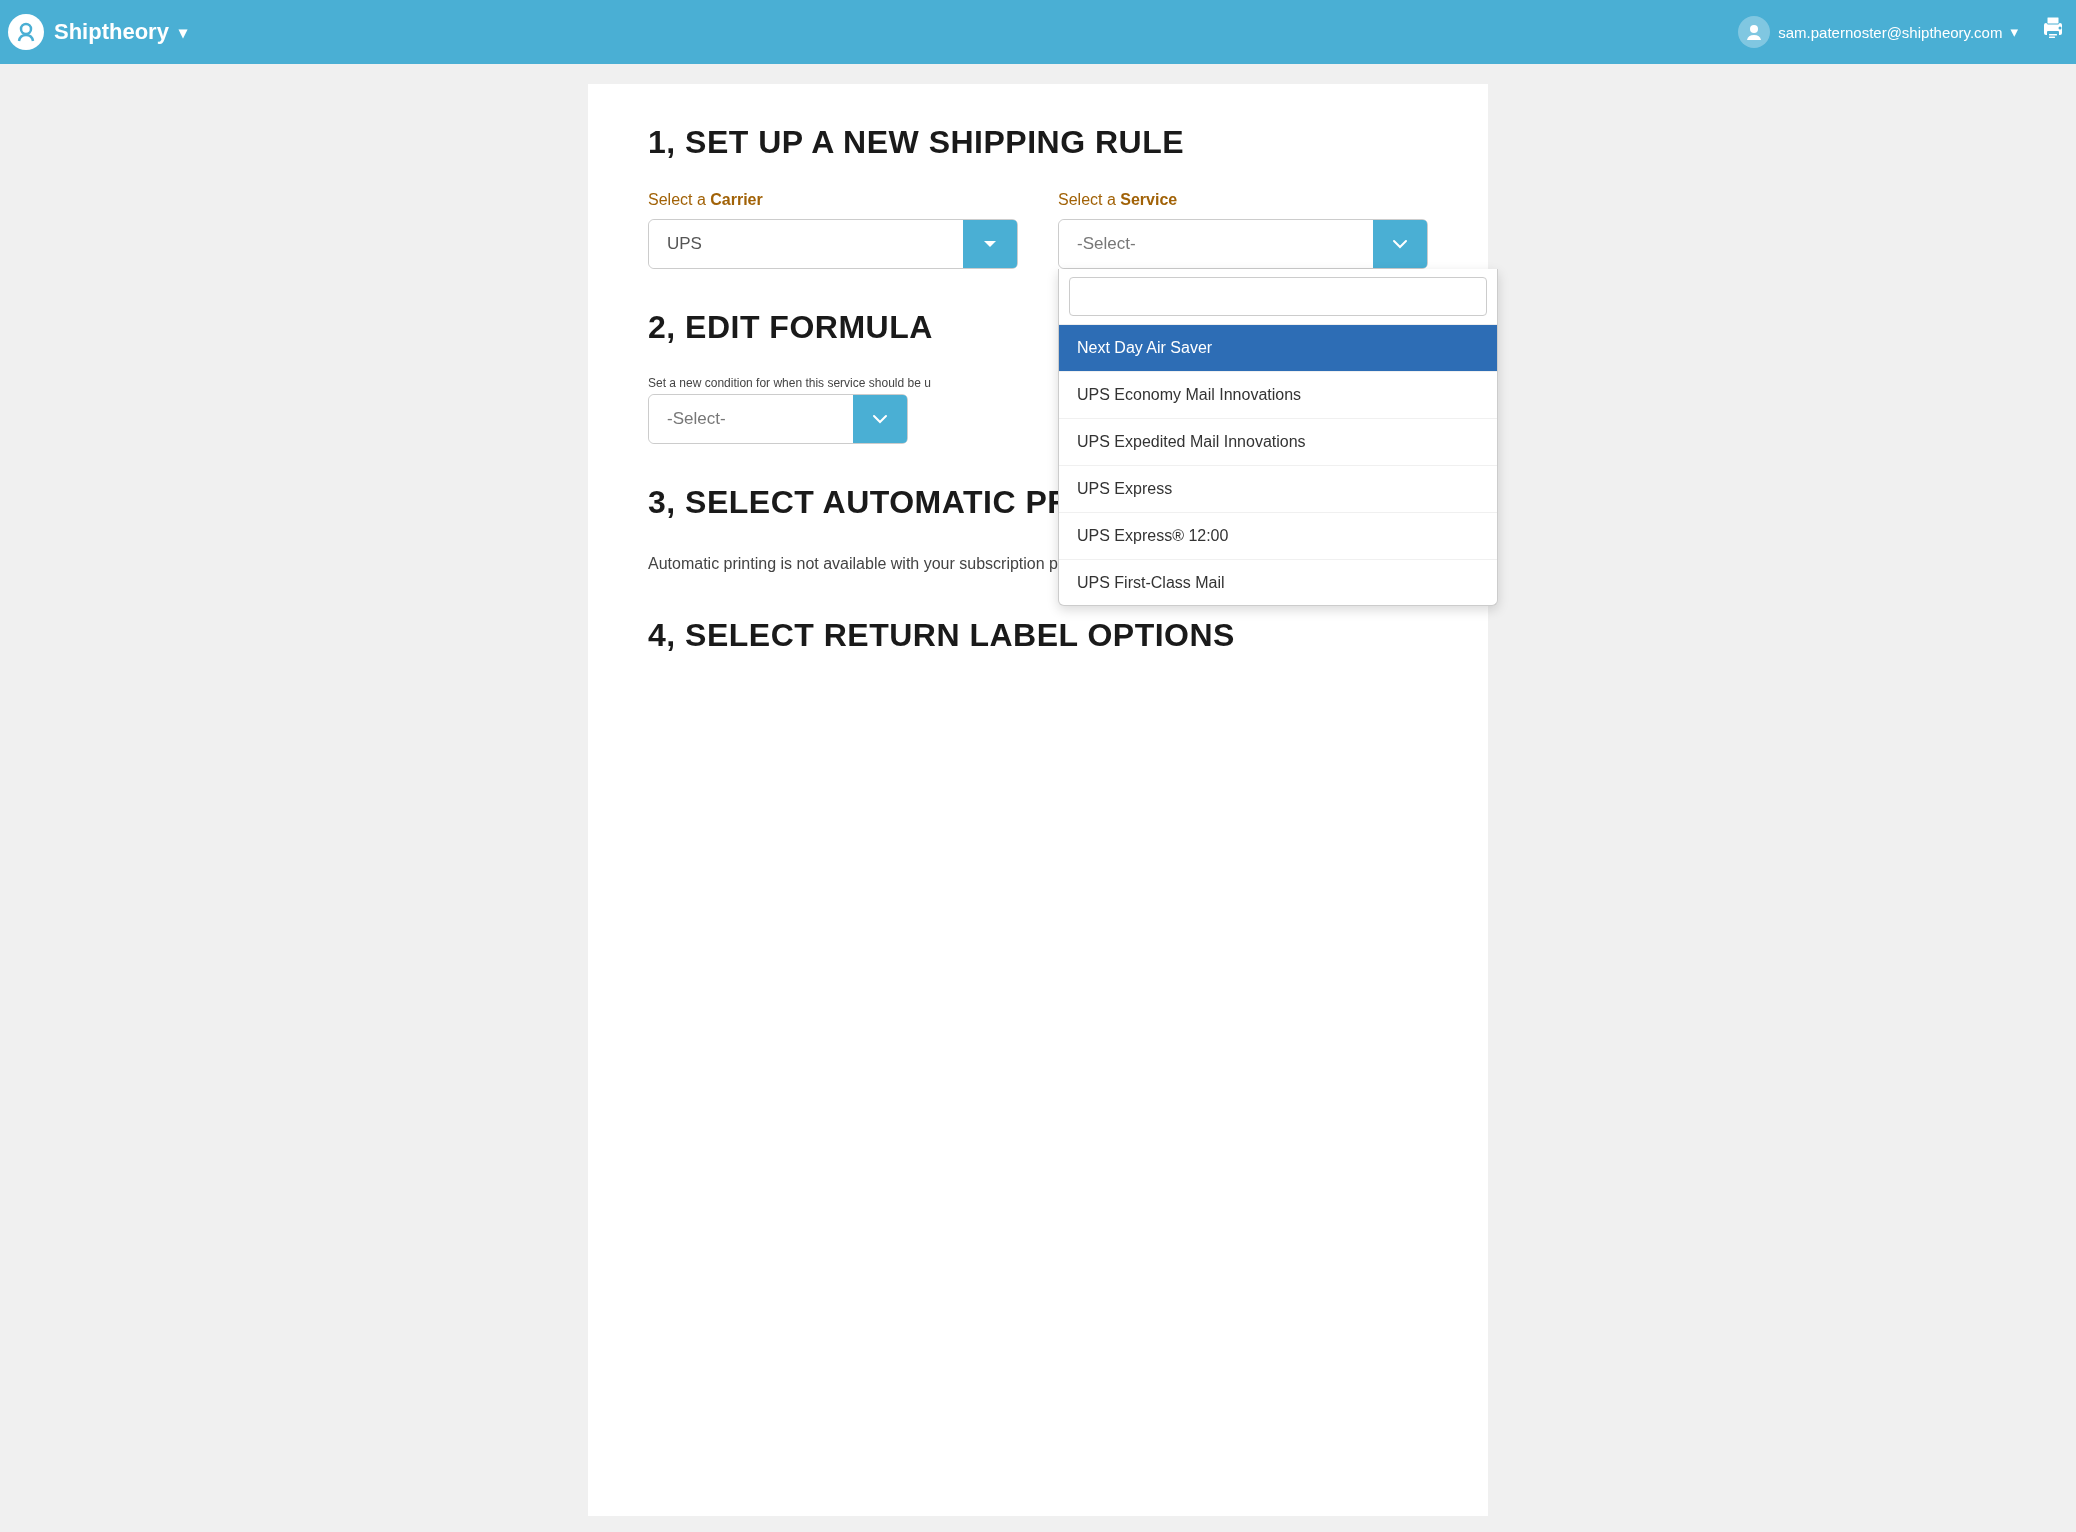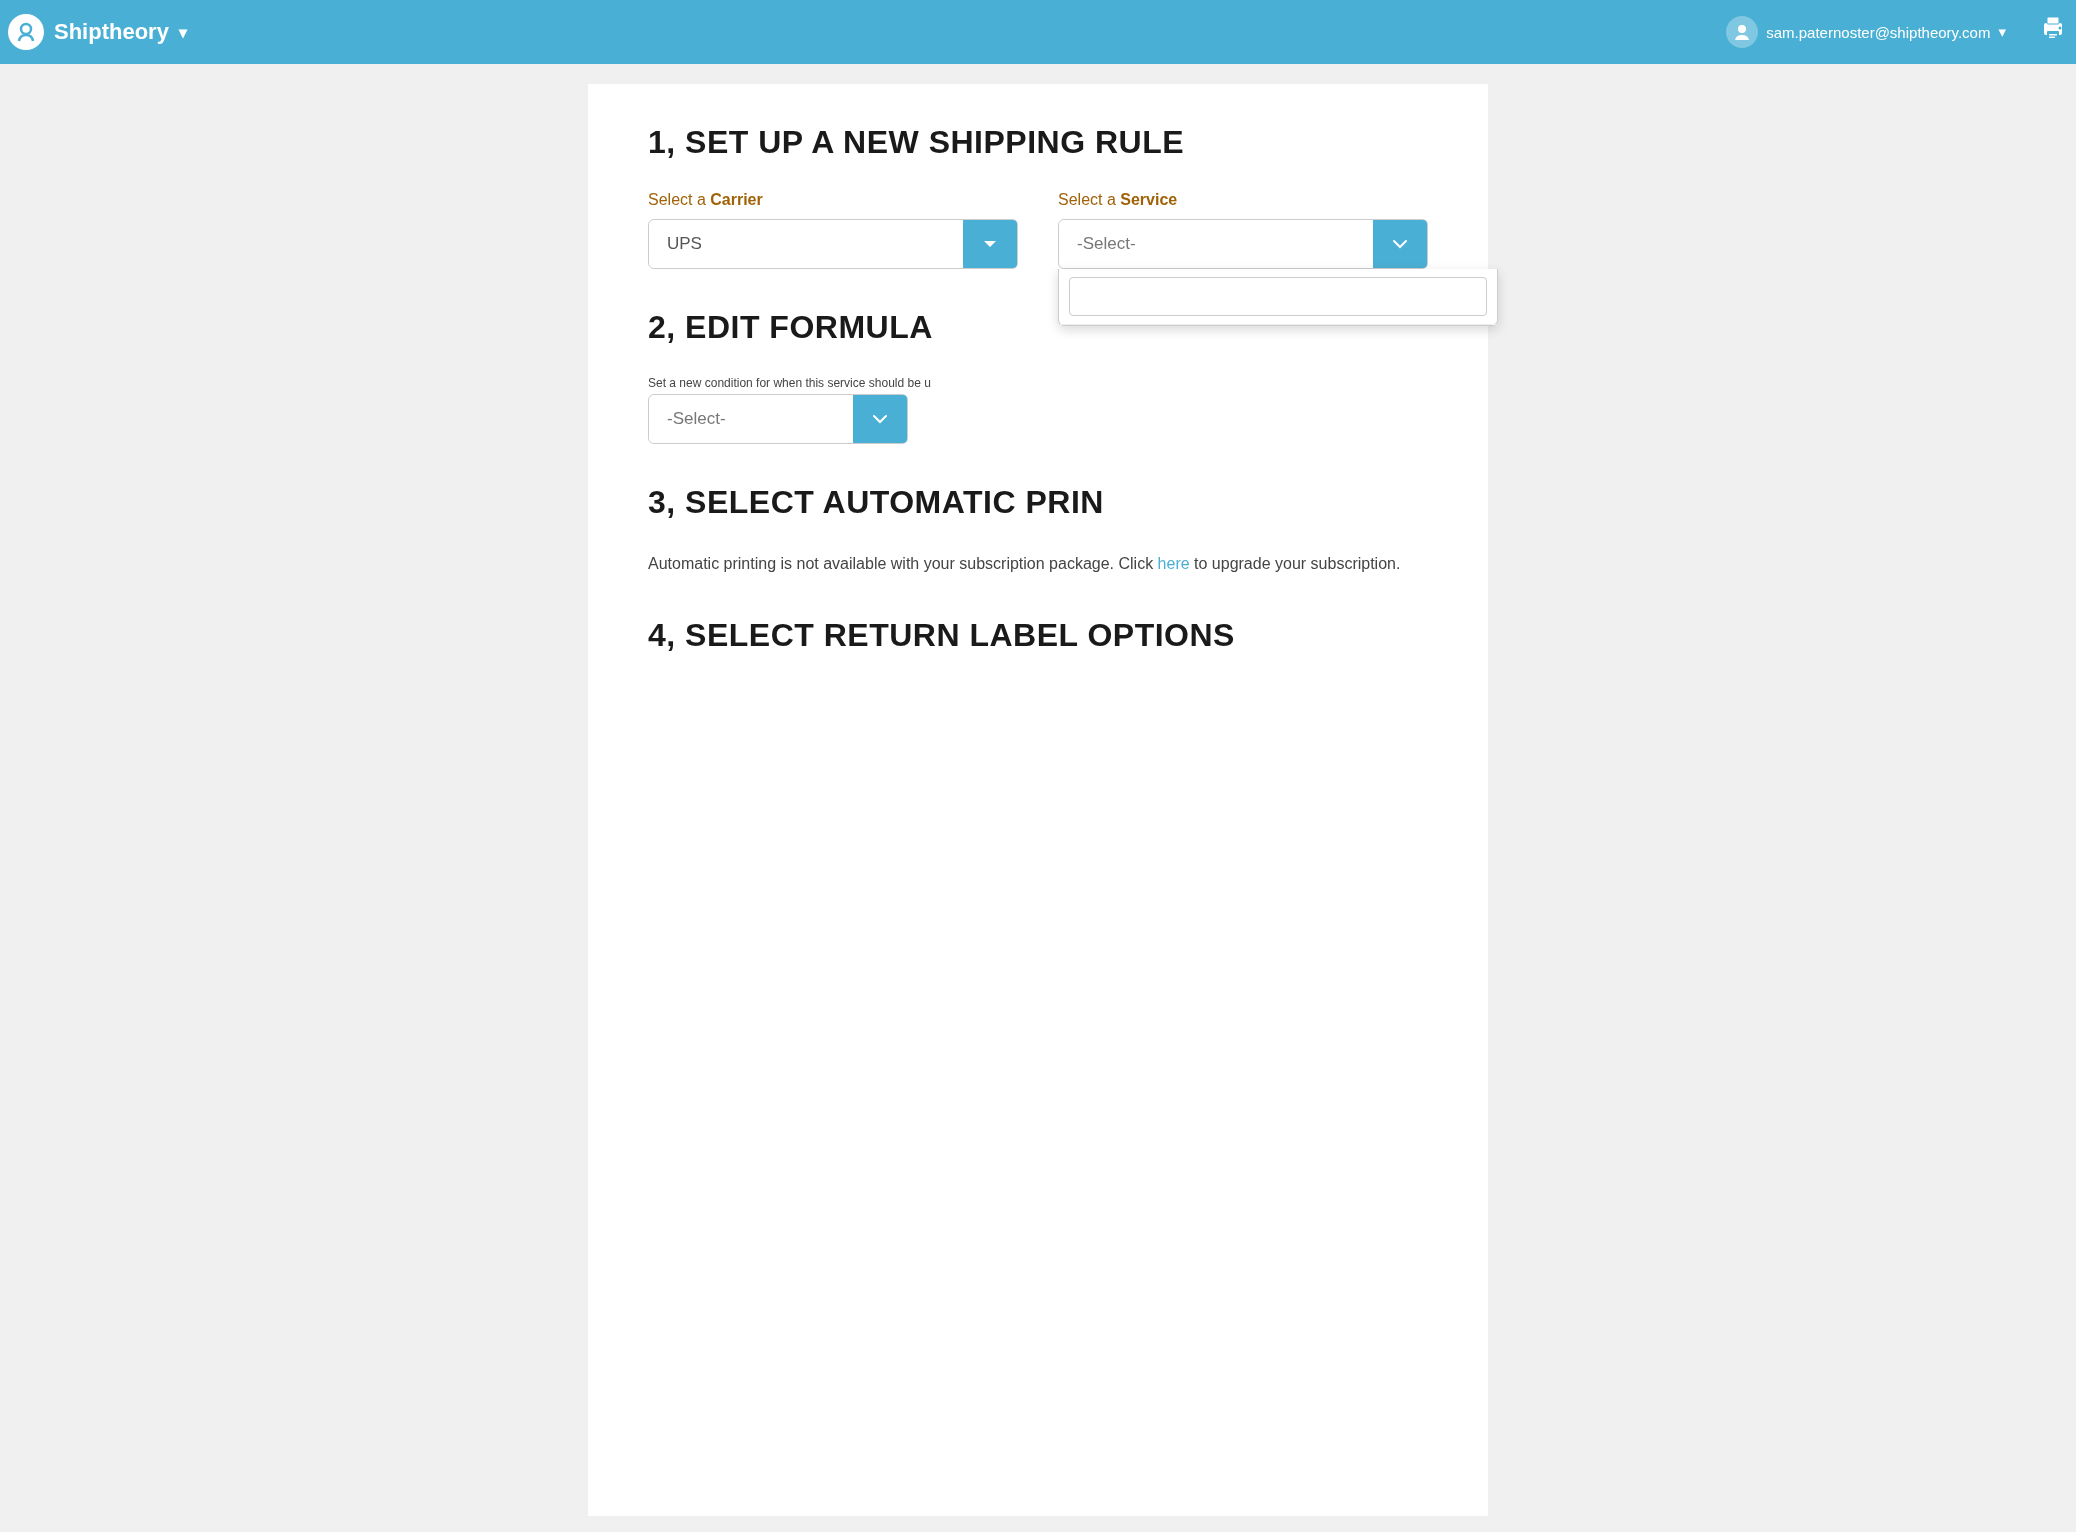--- a/index.html
+++ b/index.html
@@ -29,21 +29,21 @@
       border-radius: 50%;
       display: flex;
       align-items: center;
       justify-content: center;
       color: #4aafd4;
       font-size: 18px;
     }
     .header-right {
       display: flex;
       align-items: center;
-      gap: 32px;
+      gap: 20px;
     }
     .header-user {
       display: flex;
       align-items: center;
       gap: 8px;
       color: white;
       font-size: 15px;
       cursor: pointer;
     }
     .header-user-icon {
@@ -281,20 +281,28 @@
           <svg viewBox="0 0 18 18">
               <path d="M3 6l6 6 6-6" stroke="white" stroke-width="2" fill="none" stroke-linecap="round"></path>
             </svg>
         </button>
       </div>
 
       <div class="dropdown-container">
         <div class="dropdown-search">
           <input type="text" style="" placeholder="">
         </div>
+        <ul class="dropdown-list">
+          <li class="selected">Next Day Air Saver</li>
+          <li>UPS Economy Mail Innovations</li>
+          <li>UPS Expedited Mail Innovations</li>
+          <li>UPS Express</li>
+          <li>UPS Express® 12:00</li>
+          <li>UPS First-Class Mail</li>
+        </ul>
       </div>
     </div>
 
   </div>
 
   <div class="step2-section">
     <h2 class="section-heading">2, EDIT FORMULA</h2>
     <p class="step2-description">Set a new condition for when this service should be u</p>
     <div class="select-wrapper" style="max-width:260px;">
       <div class="select-display" style="color:#777;">-Select-</div>

